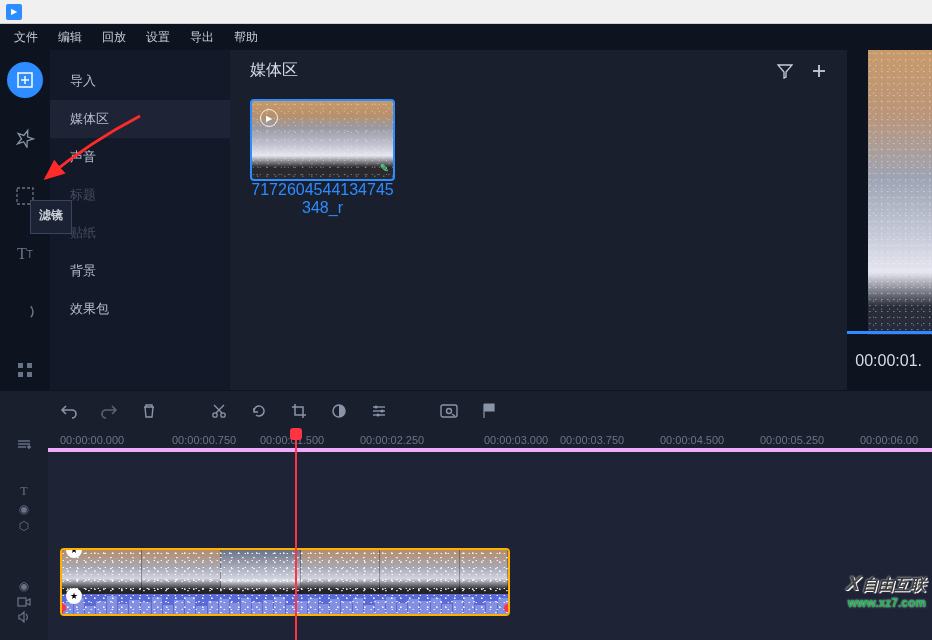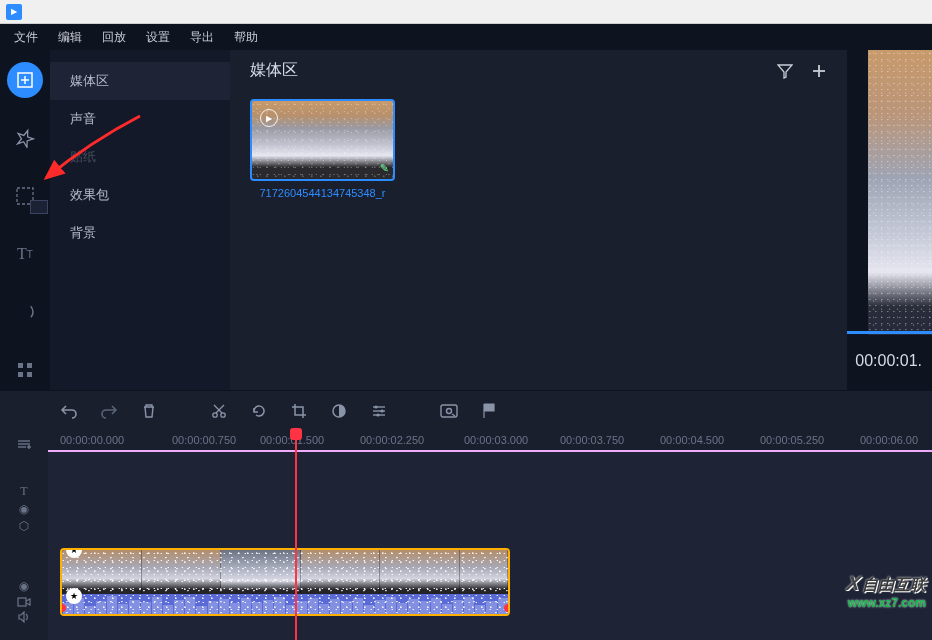--- a/index.html
+++ b/index.html
@@ -31,21 +31,21 @@
 
 
 .media-zone { flex: 1; background: #1a1f2e; padding: 10px 20px; position:relative; }
 .media-header { display:flex; align-items:center; justify-content:space-between; margin-bottom: 18px; }
 .media-title { color:#d6dbe6; font-size: 16px; }
 .media-tools { display:flex; gap:18px; color:#8a94a8; font-size:16px; }
 .thumb { width: 145px; }
 .thumb-img { width:145px; height:82px; border:2px solid #2d8cff; border-radius:4px; position:relative; background: linear-gradient(180deg,#c79a6b 0%, #b8906a 18%, #9a9aa4 35%, #c0c0ce 55%, #e6e6f0 70%, #2a2a2e 85%); overflow:hidden; }
 .thumb-play { position:absolute; top:8px; left:8px; width:18px; height:18px; border:1.5px solid rgba(255,255,255,0.85); border-radius:50%; display:flex; align-items:center; justify-content:center; color:#fff; font-size:8px; }
 .thumb-corner { position:absolute; bottom:4px; right:4px; color:#6aff96; font-size:11px; }
-.thumb-name { font-size:11px; color:#2d8cff; text-align:center; margin-top:6px; word-break:break-all; }
+.thumb-name { font-size:16px; color:#2d8cff; text-align:center; word-break:break-all; }
 
 
 .tooltip { position:absolute; left:30px; top:150px; background:#1b2234; border:1px solid #3a4460; padding:6px 8px; font-size:12px; color:#c8cdd6; z-index:10; }
 .tooltip .tt-title { font-weight:bold; margin-bottom:3px; }
 
 
 .red-arrow { position:absolute; left:40px; top:62px; z-index:9; pointer-events:none; }
 
 
 .preview { width: 85px; background:#0e1320; position:relative; overflow:hidden; }
@@ -58,21 +58,21 @@
 .tl-toolbar { height: 40px; background:#1a1f2e; display:flex; align-items:center; padding:0 16px 0 52px; gap:6px; border-top:1px solid #0e1320; }
 .tl-btn { width:34px; height:34px; display:flex; align-items:center; justify-content:center; color:#8a94a8; cursor:pointer; font-size:16px; border-radius:4px; }
 .tl-gap { width:24px; }
 
 
 .timeline { background:#1e2436; height:210px; display:flex; }
 .tl-gutter { width:48px; background:#1a1f2e; display:flex; flex-direction:column; align-items:center; padding-top:6px; gap:10px; }
 .gutter-icon { color:#6a7488; font-size:14px; cursor:pointer; }
 .gutter-group { display:flex; flex-direction:column; align-items:center; gap:3px; margin-top:6px; color:#6a7488; font-size:12px; }
 .tl-body { flex:1; position:relative; }
-.ruler { height:22px; display:flex; align-items:center; background:#1a1f2e; border-bottom:2px solid #f0abfc; position:relative; }
+.ruler { height:22px; display:flex; align-items:center; background:#1a1f2e; border-bottom:4px solid #f0abfc; position:relative; }
 .ruler-label { position:absolute; font-size:11px; color:#6a7488; top:4px; }
 .playhead { position:absolute; top:0; bottom:0; width:2px; background:#ff3344; left:247px; z-index:5; }
 .playhead::before { content:''; position:absolute; top:-2px; left:-5px; width:12px; height:12px; background:#ff3344; border-radius:3px; }
 .tracks { position:relative; height:188px; }
 .clip-group { position:absolute; left:12px; top:96px; width:450px; height:68px; border:2px solid #ffb000; border-radius:4px; overflow:hidden; background:#2a2e3a; }
 .clip-video { height:44px; display:flex; }
 .clip-seg { flex:1; background: linear-gradient(180deg,#b48e6a 0%, #a8a8b6 40%, #d4d4e0 65%, #242428 90%); border-right:1px solid rgba(0,0,0,0.3); }
 .clip-audio { height:22px; background:#5a6ad6; display:flex; align-items:flex-end; }
 .clip-audio span { flex:1; background:rgba(255,255,255,0.25); margin:0 0.5px; }
 .clip-star { position:absolute; width:16px; height:16px; background:#fff; border-radius:50%; display:flex; align-items:center; justify-content:center; color:#000; font-size:9px; z-index:2; }
@@ -143,28 +143,31 @@
       <svg width="16" height="16" viewBox="0 0 16 16">
           <rect x="1" y="1" width="5" height="5" fill="#6a7488"></rect>
           <rect x="10" y="1" width="5" height="5" fill="#6a7488"></rect>
           <rect x="1" y="10" width="5" height="5" fill="#6a7488"></rect>
           <rect x="10" y="10" width="5" height="5" fill="#6a7488"></rect>
         </svg>
     </div>
   </div>
 
   <div class="sidebar">
+    <div class="side-item">导入</div>
     <div class="side-item selected">媒体区</div>
     <div class="side-item">声音</div>
+    <div class="side-item hidden-label">标题</div>
     <div class="side-item hidden-label">贴纸</div>
+    <div class="side-item">背景</div>
     <div class="side-item">效果包</div>
-    <div class="side-item">背景</div>
   </div>
 
   <div class="tooltip">
+    <div class="tt-title">滤镜</div>
   </div>
 
   <div class="media-zone">
     <div class="media-header">
       <span class="media-title">媒体区</span>
       <div class="media-tools">
         <span>
             <svg width="16" height="16" viewBox="0 0 16 16">
               <path d="M1,2 L15,2 L9,9 L9,14 L7,15 L7,9 Z" fill="none" stroke="#c8cdd6" stroke-width="1.3"></path>
             </svg>
@@ -294,21 +297,21 @@
           </svg>
         </span>
     </div>
   </div>
   <div class="tl-body">
     <div class="ruler">
       <span class="ruler-label" style="left:12px">00:00:00.000</span>
       <span class="ruler-label" style="left:124px">00:00:00.750</span>
       <span class="ruler-label" style="left:212px">00:00:01.500</span>
       <span class="ruler-label" style="left:312px">00:00:02.250</span>
-      <span class="ruler-label" style="left:416px">00:00:03.000</span>
+      <span class="ruler-label" style="left:436px">00:00:03.000</span>
       <span class="ruler-label" style="left:512px">00:00:03.750</span>
       <span class="ruler-label" style="left:612px">00:00:04.500</span>
       <span class="ruler-label" style="left:712px">00:00:05.250</span>
       <span class="ruler-label" style="left:812px">00:00:06.00</span>
     </div>
     <div class="playhead"></div>
     <div class="tracks">
       <div class="clip-group">
         <div class="clip-star" style="top:-8px;left:4px">★</div>
         <div class="clip-star" style="top:38px;left:4px">★</div>

